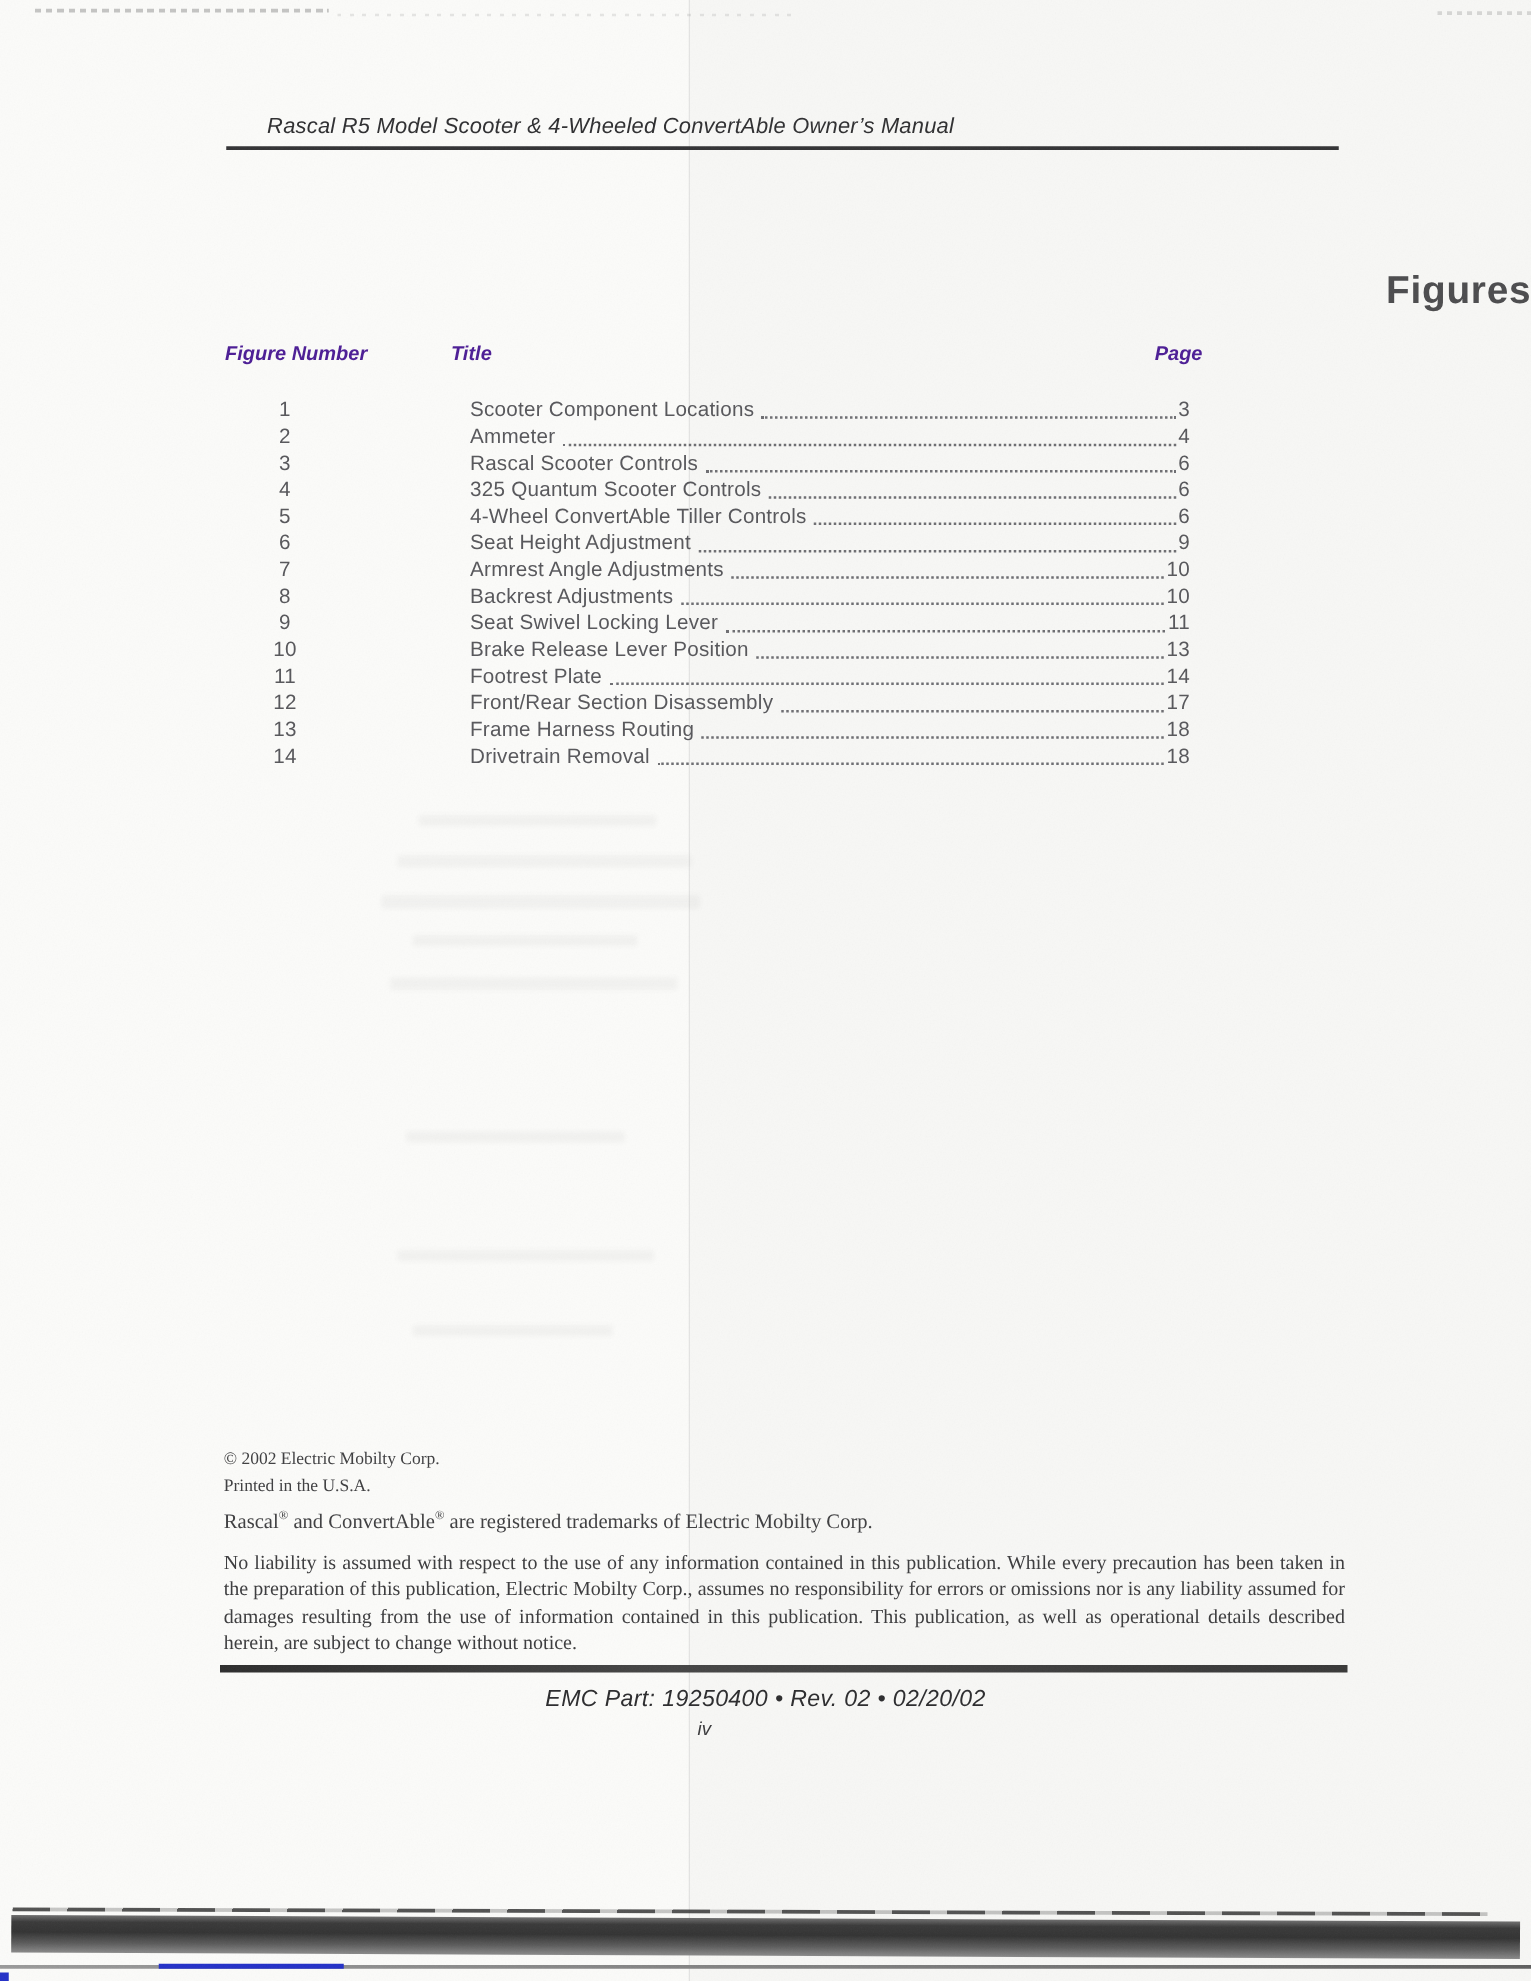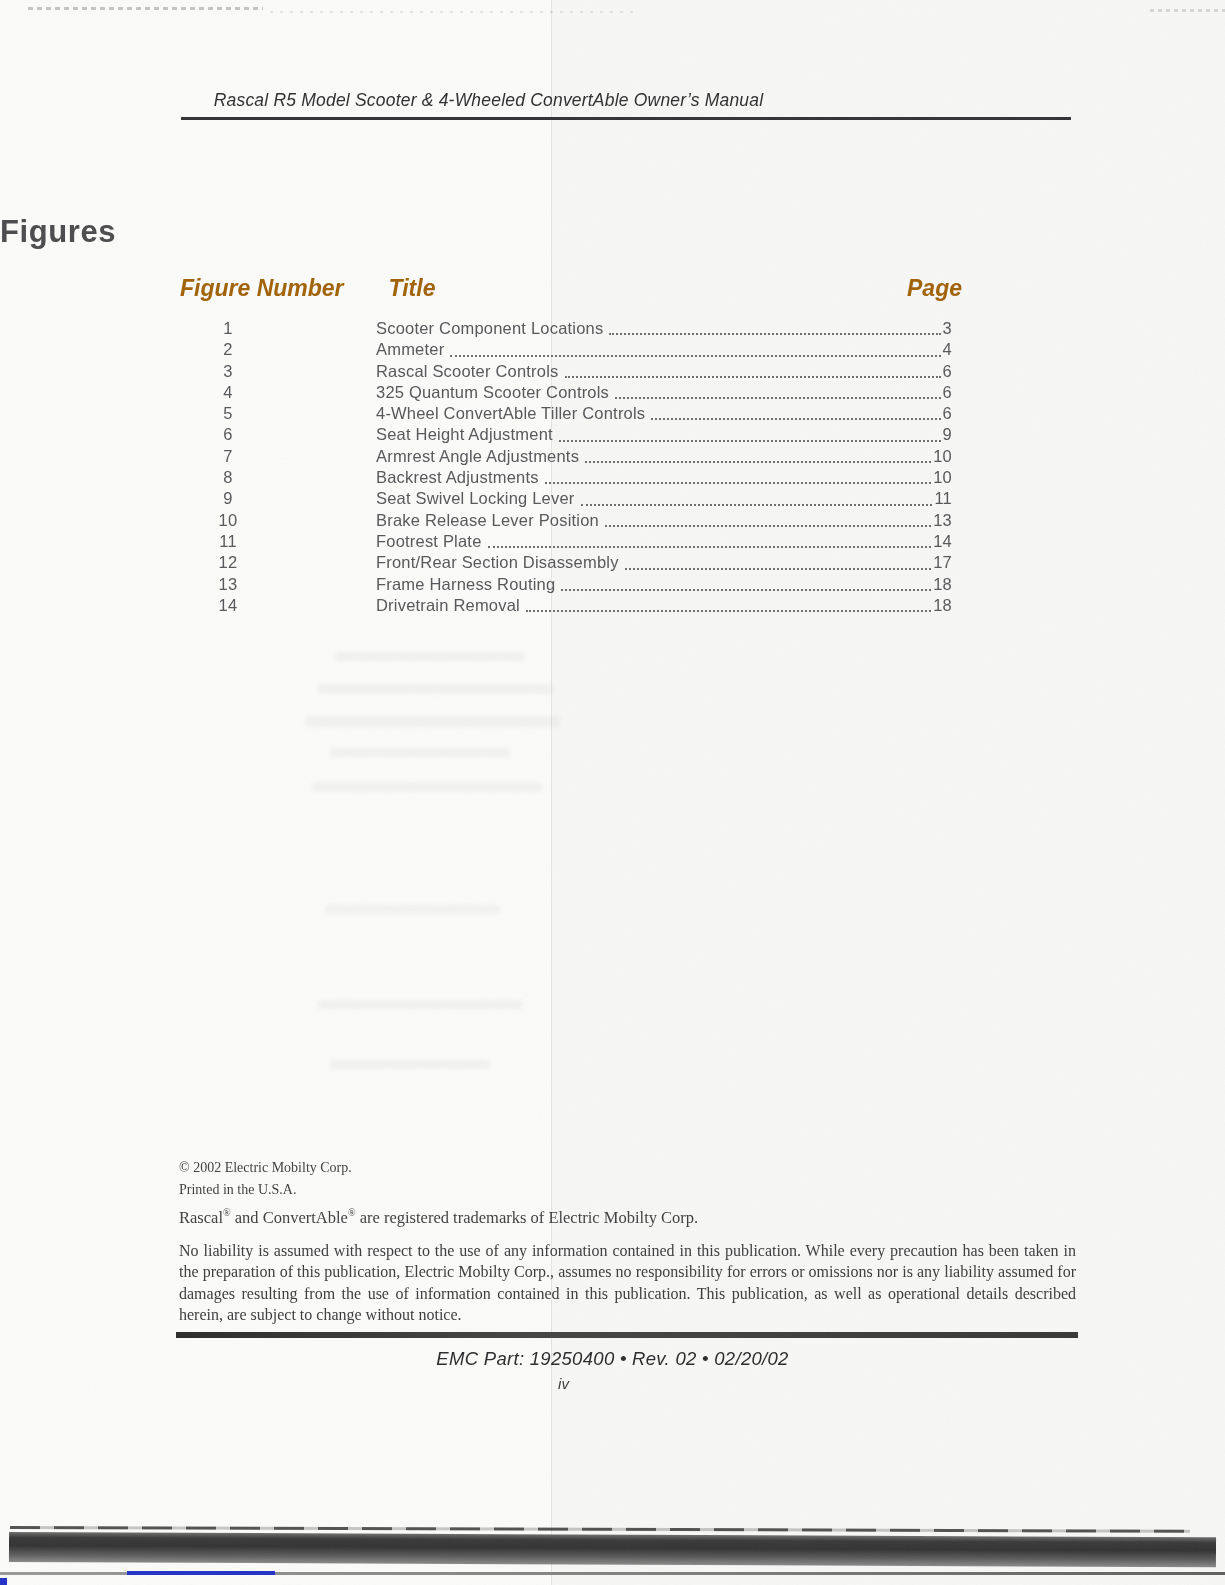--- a/index.html
+++ b/index.html
@@ -46,30 +46,30 @@
     letter-spacing: 0.2px; color: #2f2f31;
   }
   .header-rule {
     position: absolute; top: 117px; left: 181px; width: 890px; height: 2.5px;
     background: #333335;
   }
 
   
   .section-title {
     position: absolute; top: 214px; left: 0; width: 1225px;
-    text-align: left; font-size: 31px; font-weight: bold;
+    text-align: right; font-size: 31px; font-weight: bold;
     letter-spacing: 0.6px; color: #4c4c4e;
   }
   .col-headers {
     position: absolute; top: 275px; left: 180px; width: 782px;
     display: flex; align-items: flex-start;
-    font-style: italic; font-weight: bold; font-size: 23px; color: #a16207;
+    font-style: italic; font-weight: bold; font-size: 16px; color: #4c1d95;
   }
   .col-header-number { flex: none; }
-  .col-header-title  { flex: none; margin-left: 45px; }
+  .col-header-title  { flex: none; margin-left: 67px; }
   .col-header-page   { margin-left: auto; font-style: italic; }
 
   .figures-list {
     position: absolute; top: 318px; left: 180px; width: 772px;
   }
   .fig-row {
     display: flex; align-items: flex-end;
     height: 21.3px; line-height: 21.3px;
     font-size: 16.5px; color: #57575b; letter-spacing: 0.2px;
   }

